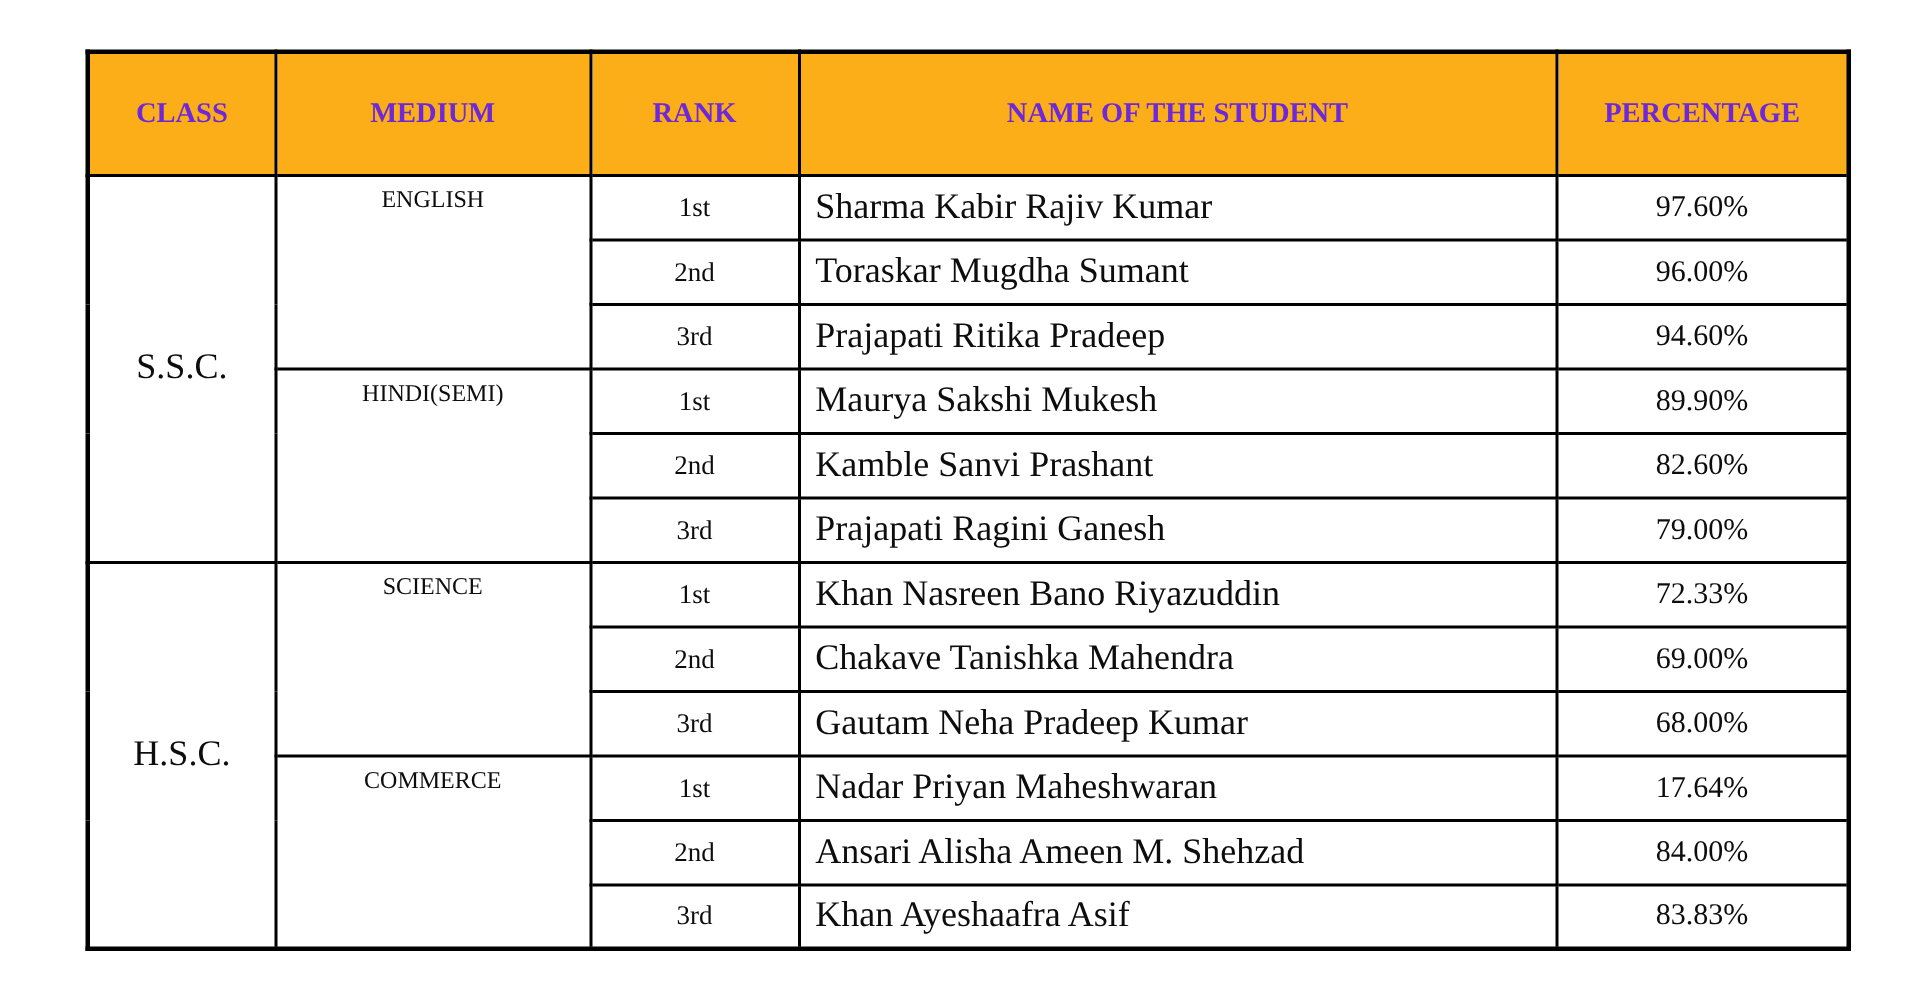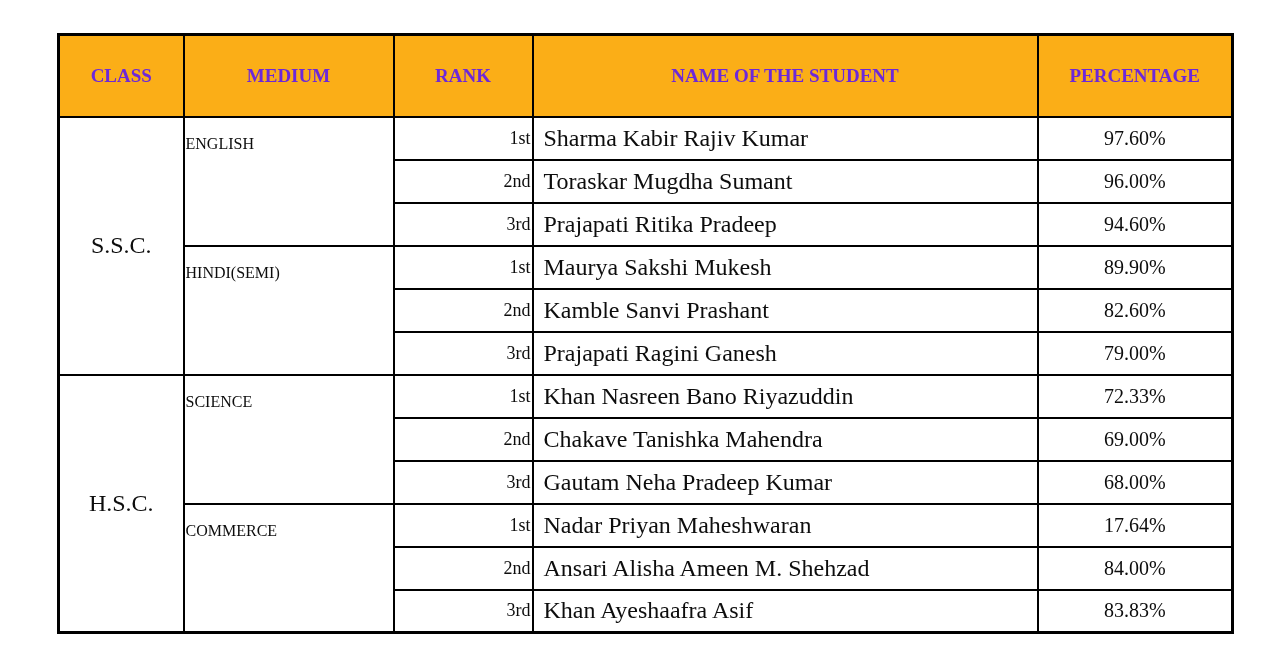--- a/index.html
+++ b/index.html
@@ -38,27 +38,27 @@
     text-align: center;
     vertical-align: middle;
     color: #6d28d9;
   }
   td.class-cell {
     text-align: center;
     vertical-align: middle;
     font-size: 24px;
   }
   td.medium-cell {
-    text-align: left;
+    text-align: center;
     vertical-align: top;
-    padding-top: 17px;
+    padding-top: 7px;
     font-size: 16px;
   }
   td.rank-cell {
-    text-align: right;
+    text-align: center;
     vertical-align: middle;
     font-size: 18px;
   }
   td.name-cell {
     text-align: left;
     vertical-align: middle;
     padding-left: 10px;
     font-size: 24px;
   }
   td.pct-cell {

